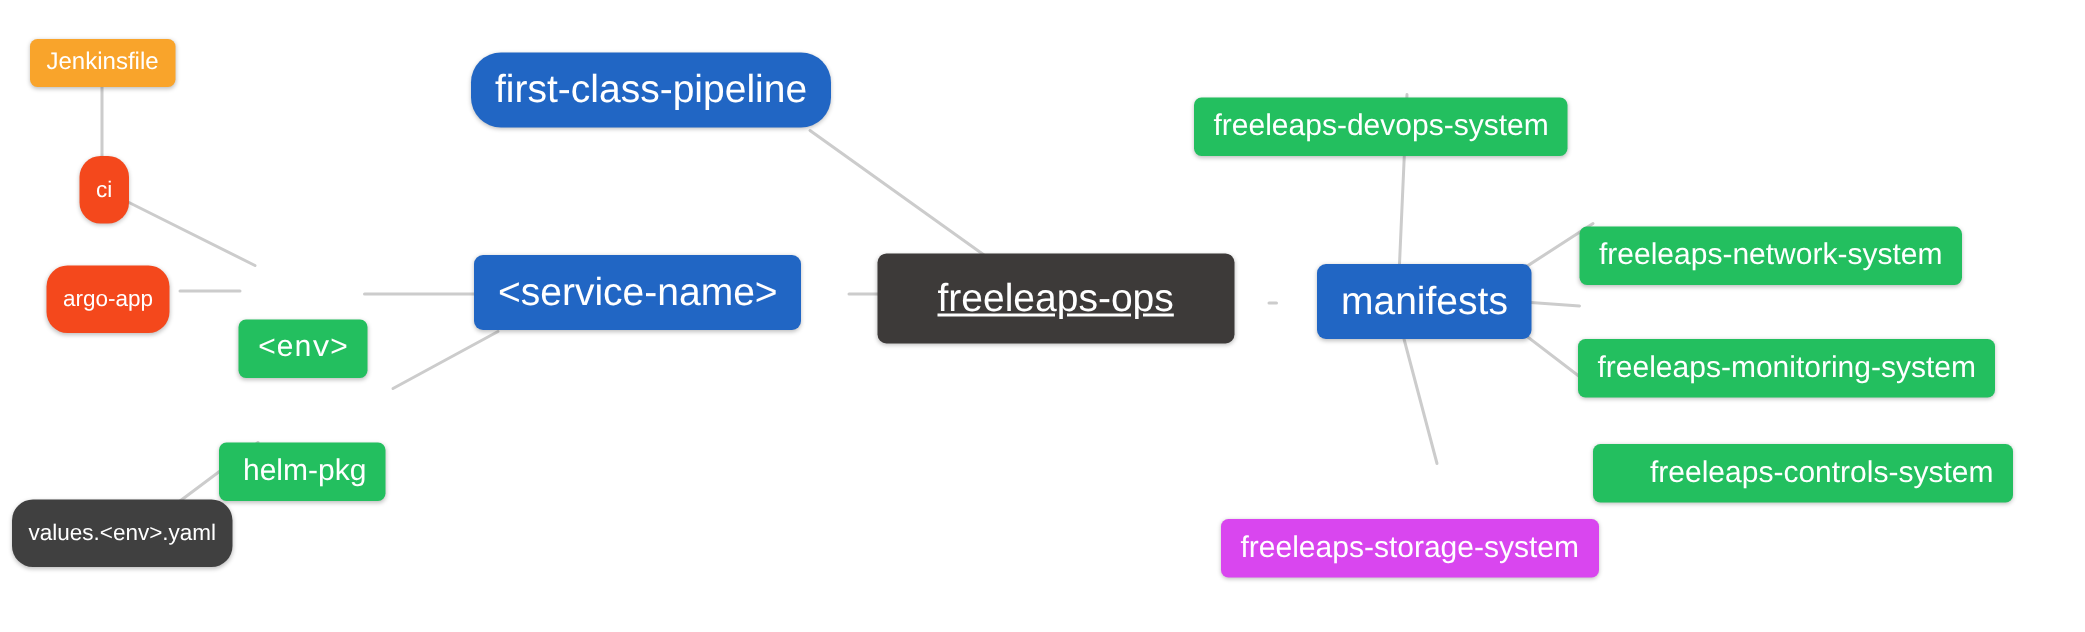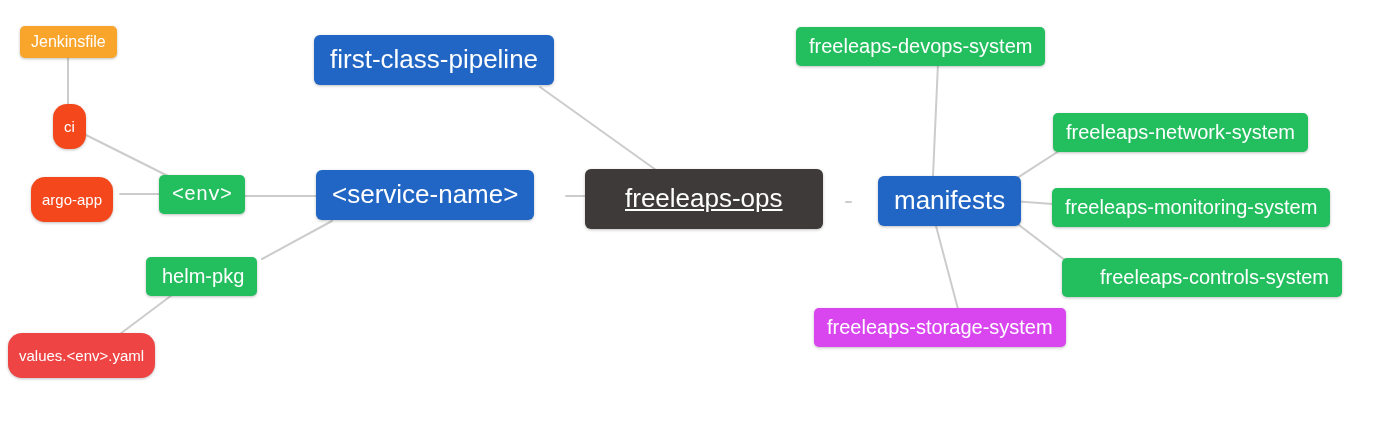--- a/index.html
+++ b/index.html
@@ -28,21 +28,21 @@
     color: #ffffff;
     white-space: nowrap;
     line-height: 1.15;
     border-radius: 6px;
     box-shadow: 0 1px 3px rgba(0,0,0,0.25);
     box-sizing: border-box;
     cursor: pointer;
   }
   .lvl0 { font-size: 26px; padding: 15px 40px; text-decoration: underline; }
   .lvl1 { font-size: 26px; padding: 10px 16px; }
-  .lvl2 { font-size: 20px; padding: 8px 13px;  border-radius: 5px; }
+  .lvl2 { font-size: 20px; padding: 8px 13px;  border-radius: 5px; margin-top: 38px; }
   .lvl3 { font-size: 15px; padding: 14px 11px;  border-radius: 14px; }
   .lvl4 { font-size: 16px; padding: 7px 11px;  border-radius: 5px; }
 </style>
 </head>
 <body>
 
 <div id="canvas" style="background: rgb(255, 255, 255);">
   <svg id="edges" viewBox="0 0 1390 421" xmlns="http://www.w3.org/2000/svg">
       <line x1="68" y1="58" x2="68" y2="104" stroke="#cccccc" stroke-width="2" stroke-linecap="round"></line>
       <line x1="84" y1="134" x2="170" y2="177" stroke="#cccccc" stroke-width="2" stroke-linecap="round"></line>
@@ -54,28 +54,28 @@
       <line x1="540" y1="87" x2="656" y2="170" stroke="#cccccc" stroke-width="2" stroke-linecap="round"></line>
       <line x1="846" y1="202" x2="851" y2="202" stroke="#cccccc" stroke-width="2" stroke-linecap="round"></line>
       <line x1="933" y1="176" x2="938" y2="63" stroke="#cccccc" stroke-width="2" stroke-linecap="round"></line>
       <line x1="1011" y1="182" x2="1062" y2="149" stroke="#cccccc" stroke-width="2" stroke-linecap="round"></line>
       <line x1="1011" y1="201" x2="1053" y2="204" stroke="#cccccc" stroke-width="2" stroke-linecap="round"></line>
       <line x1="1011" y1="219" x2="1066" y2="261" stroke="#cccccc" stroke-width="2" stroke-linecap="round"></line>
       <line x1="936" y1="226" x2="958" y2="309" stroke="#cccccc" stroke-width="2" stroke-linecap="round"></line>
     </svg>
   <div id="nodes">
       <div class="node lvl0" style="left: 585px; top: 169px; background: rgb(61, 58, 57); color: rgb(255, 255, 255);">freeleaps-ops</div>
-      <div class="node lvl1" style="left: 314px; top: 35px; background: rgb(33, 102, 196); color: rgb(255, 255, 255);">first-class-pipeline</div>
+      <div class="node lvl1" style="left: 314px; top: 35px; background: rgb(33, 102, 196); color: rgb(255, 255, 255); border-radius: 20px;">first-class-pipeline</div>
       <div class="node lvl1" style="left: 316px; top: 170px; background: rgb(33, 102, 196); color: rgb(255, 255, 255);">&lt;service-name&gt;</div>
       <div class="node lvl1" style="left: 850px; top: 176px; background: rgb(33, 102, 196); color: rgb(255, 255, 255); margin-left: 28px;">manifests</div>
       <div class="node lvl2" style="left: 159px; top: 175px; background: rgb(35, 191, 95); color: rgb(255, 255, 255); font-family: Liberation Mono, monospace;">&lt;env&gt;</div>
       <div class="node lvl2" style="left: 146px; top: 257px; background: rgb(35, 191, 95); color: rgb(255, 255, 255); padding-left: 16px;">helm-pkg</div>
       <div class="node lvl3" style="left: 53px; top: 104px; background: rgb(244, 72, 28); color: rgb(255, 255, 255);">ci</div>
       <div class="node lvl3" style="left: 31px; top: 177px; background: rgb(244, 72, 28); color: rgb(255, 255, 255);">argo-app</div>
       <div class="node lvl4" style="left: 20px; top: 26px; background: rgb(249, 164, 43); color: rgb(255, 255, 255);">Jenkinsfile</div>
-      <div class="node lvl3" style="left: 8px; top: 333px; background: #ef4444; color: rgb(255, 255, 255);">values.&lt;env&gt;.yaml</div>
+      <div class="node lvl3" style="left: 8px; top: 333px; background: #404040; color: rgb(255, 255, 255);">values.&lt;env&gt;.yaml</div>
       <div class="node lvl2" style="left: 796px; top: 27px; background: rgb(35, 191, 95); color: rgb(255, 255, 255);">freeleaps-devops-system</div>
       <div class="node lvl2" style="left: 1053px; top: 113px; background: rgb(35, 191, 95); color: rgb(255, 255, 255);">freeleaps-network-system</div>
       <div class="node lvl2" style="left: 1052px; top: 188px; background: rgb(35, 191, 95); color: rgb(255, 255, 255);">freeleaps-monitoring-system</div>
       <div class="node lvl2" style="left: 1062px; top: 258px; background: rgb(35, 191, 95); color: rgb(255, 255, 255); padding-left: 38px;">freeleaps-controls-system</div>
       <div class="node lvl2" style="left: 814px; top: 308px; background: #d946ef; color: rgb(255, 255, 255);">freeleaps-storage-system</div>
     </div>
 </div>
 
 </body></html>

